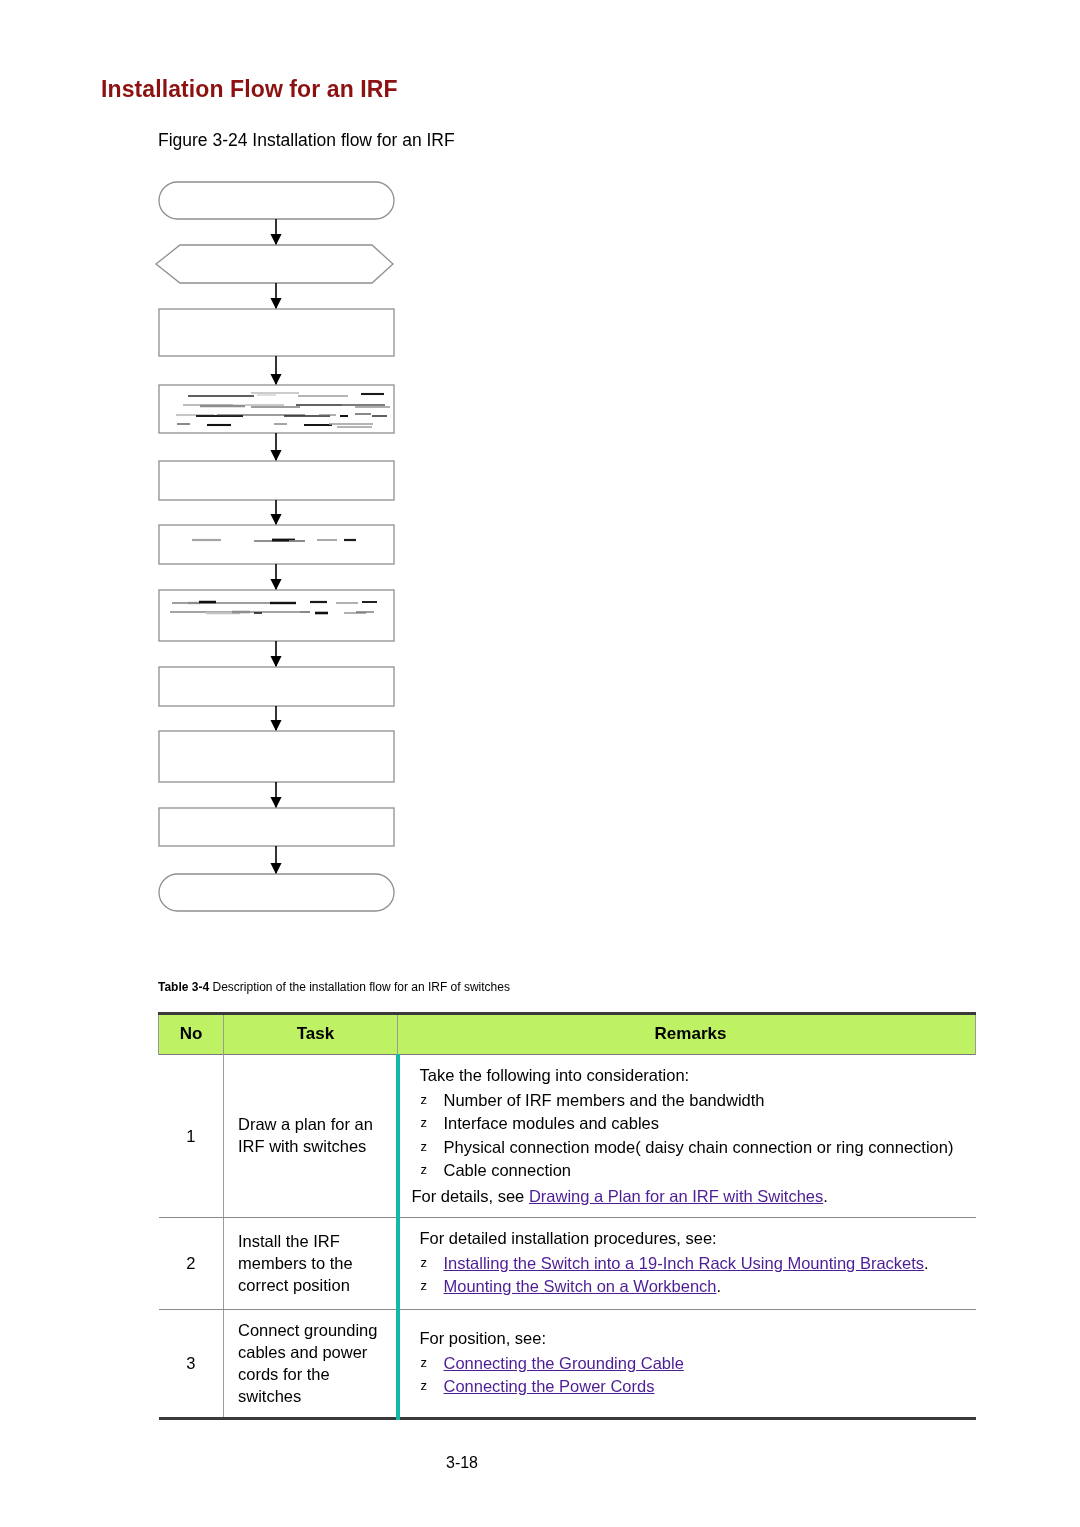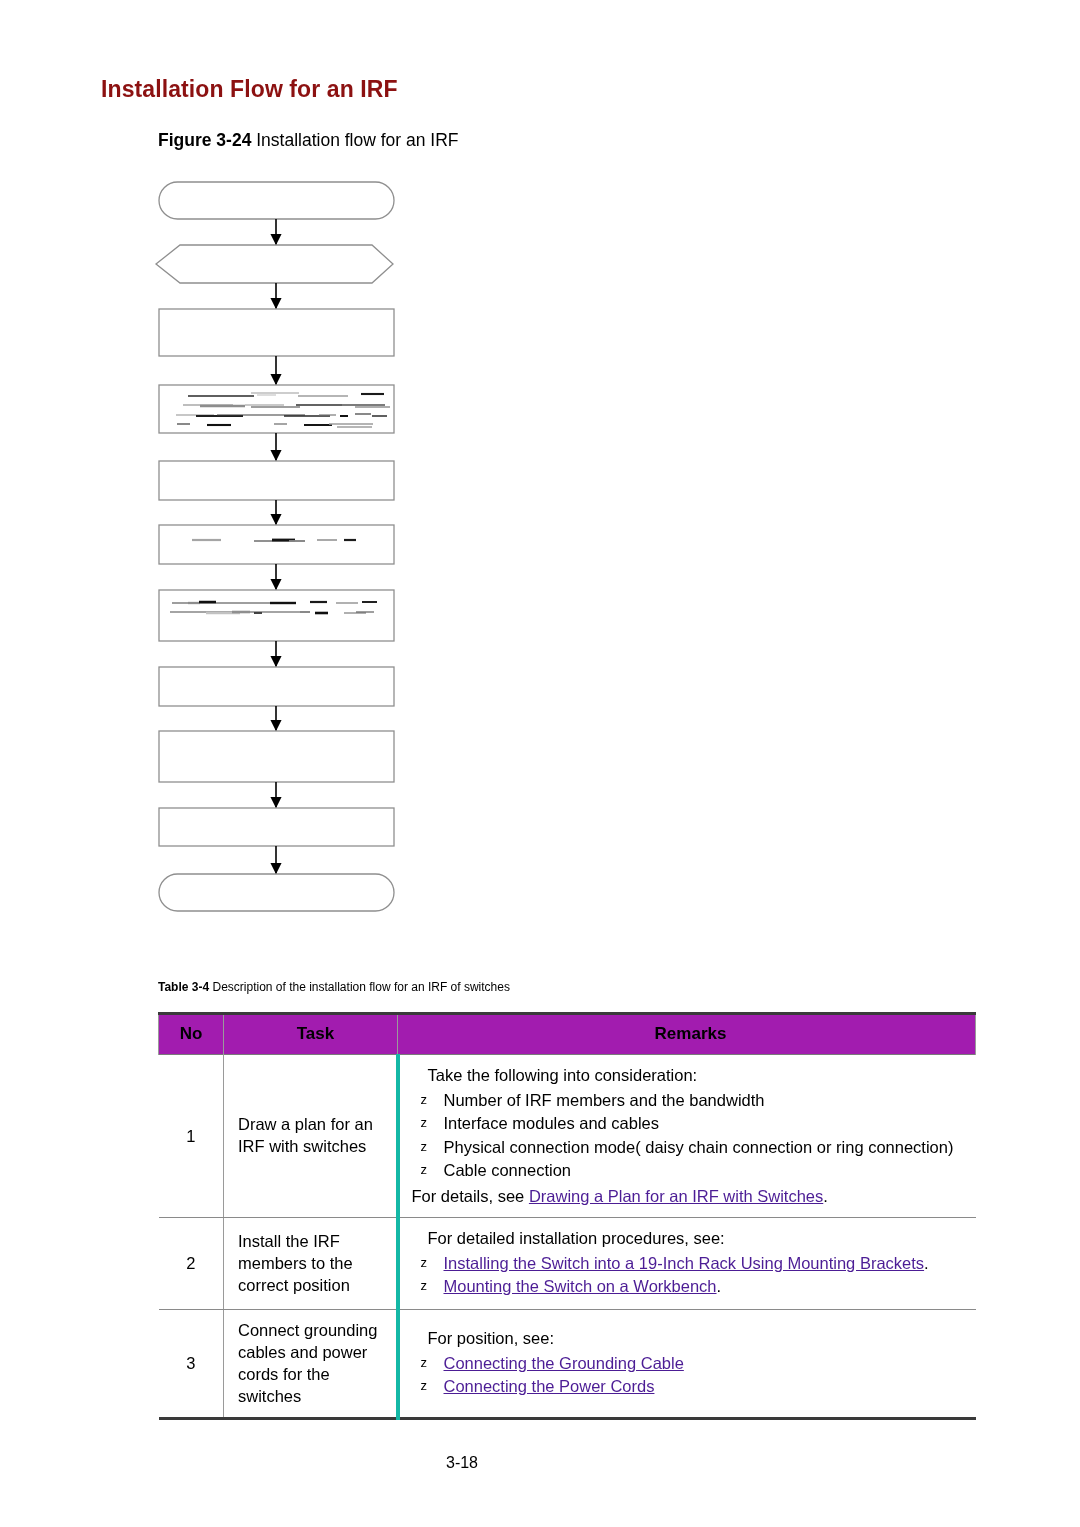--- a/index.html
+++ b/index.html
@@ -29,21 +29,21 @@
 
   
   .figure-caption {
     position: absolute;
     left: 158px;
     top: 130px;
     font-size: 17.5px;
     color: #000;
     white-space: nowrap;
   }
-  .figure-caption .cap-label { font-weight: bold; }
+  .figure-caption .cap-label { font-weight: normal; }
 
   
   #flowchart {
     position: absolute;
     left: 0;
     top: 0;
     width: 1080px;
     height: 960px;
     pointer-events: none;
   }
@@ -63,21 +63,21 @@
   .data-table {
     position: absolute;
     left: 158px;
     top: 1012px;
     width: 818px;
     border-collapse: collapse;
     font-size: 16.5px;
     table-layout: fixed;
   }
   .data-table thead th {
-    background: #a21caf;
+    background: #bef264;
     font-weight: bold;
     font-size: 17px;
     text-align: center;
     padding: 8px 4px 9px;
     border-left: 1px solid #9a9a9a;
     border-right: 1px solid #9a9a9a;
   }
   .data-table thead tr {
     border-top: 3px solid #3a3a3a;
     border-bottom: 1px solid #7a7a7a;
@@ -89,21 +89,21 @@
   }
   .data-table tbody tr:last-child td {
     border-bottom: 3px solid #3a3a3a;
   }
   .col-no    { width: 56px;  text-align: center; }
   .col-task  { width: 155px; border-left: 1px solid #9a9a9a;
                border-right: 4px solid #14b8a6; padding-left: 14px !important;
                line-height: 1.32; }
   .col-rem   { padding-left: 12px !important; line-height: 1.30; }
 
-  .rem-lead { margin: 0 0 3px 16px; }
+  .rem-lead { margin: 0 0 3px 8px; }
   .rem-tail { margin: 4px 0 0 0; }
   ul.z-list {
     list-style: none;
     margin: 0;
     padding: 0;
   }
   ul.z-list li {
     position: relative;
     padding-left: 32px;
     margin: 2px 0;

